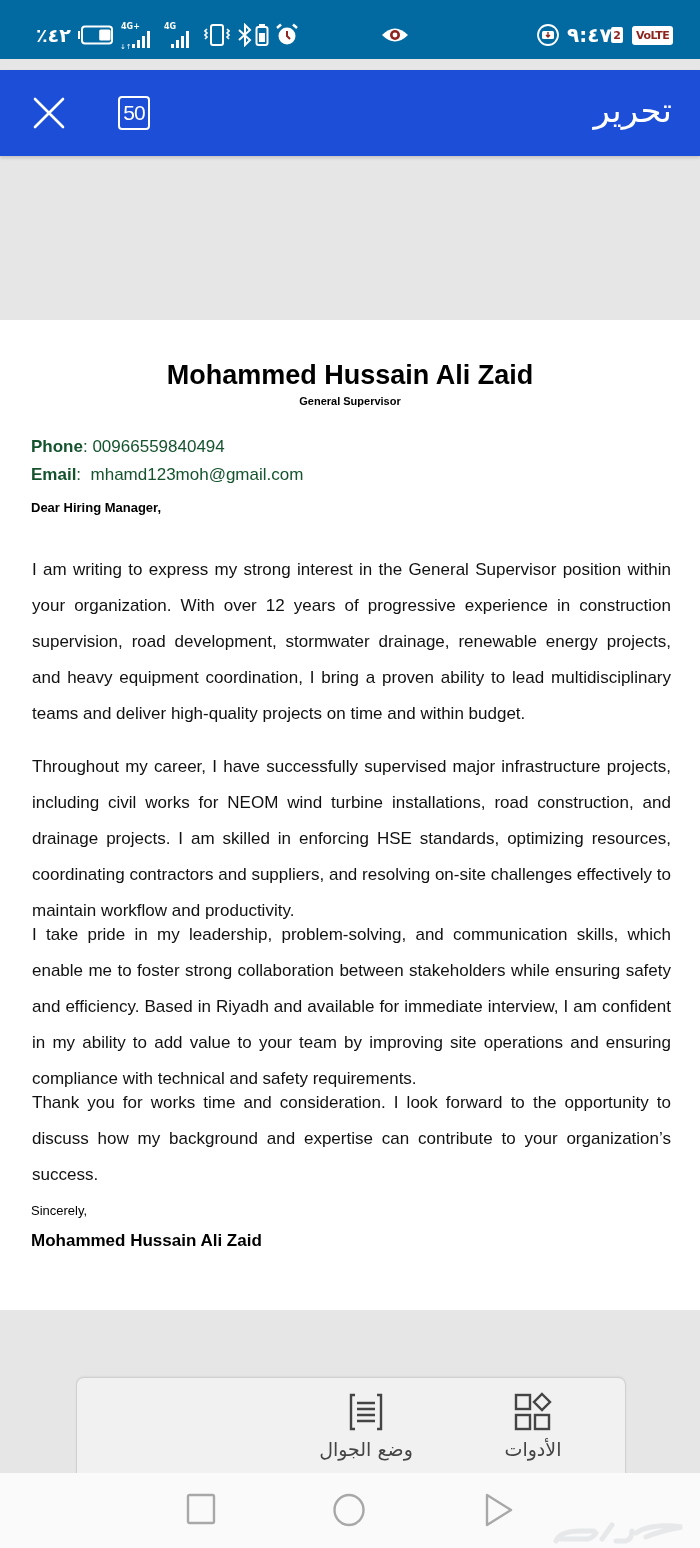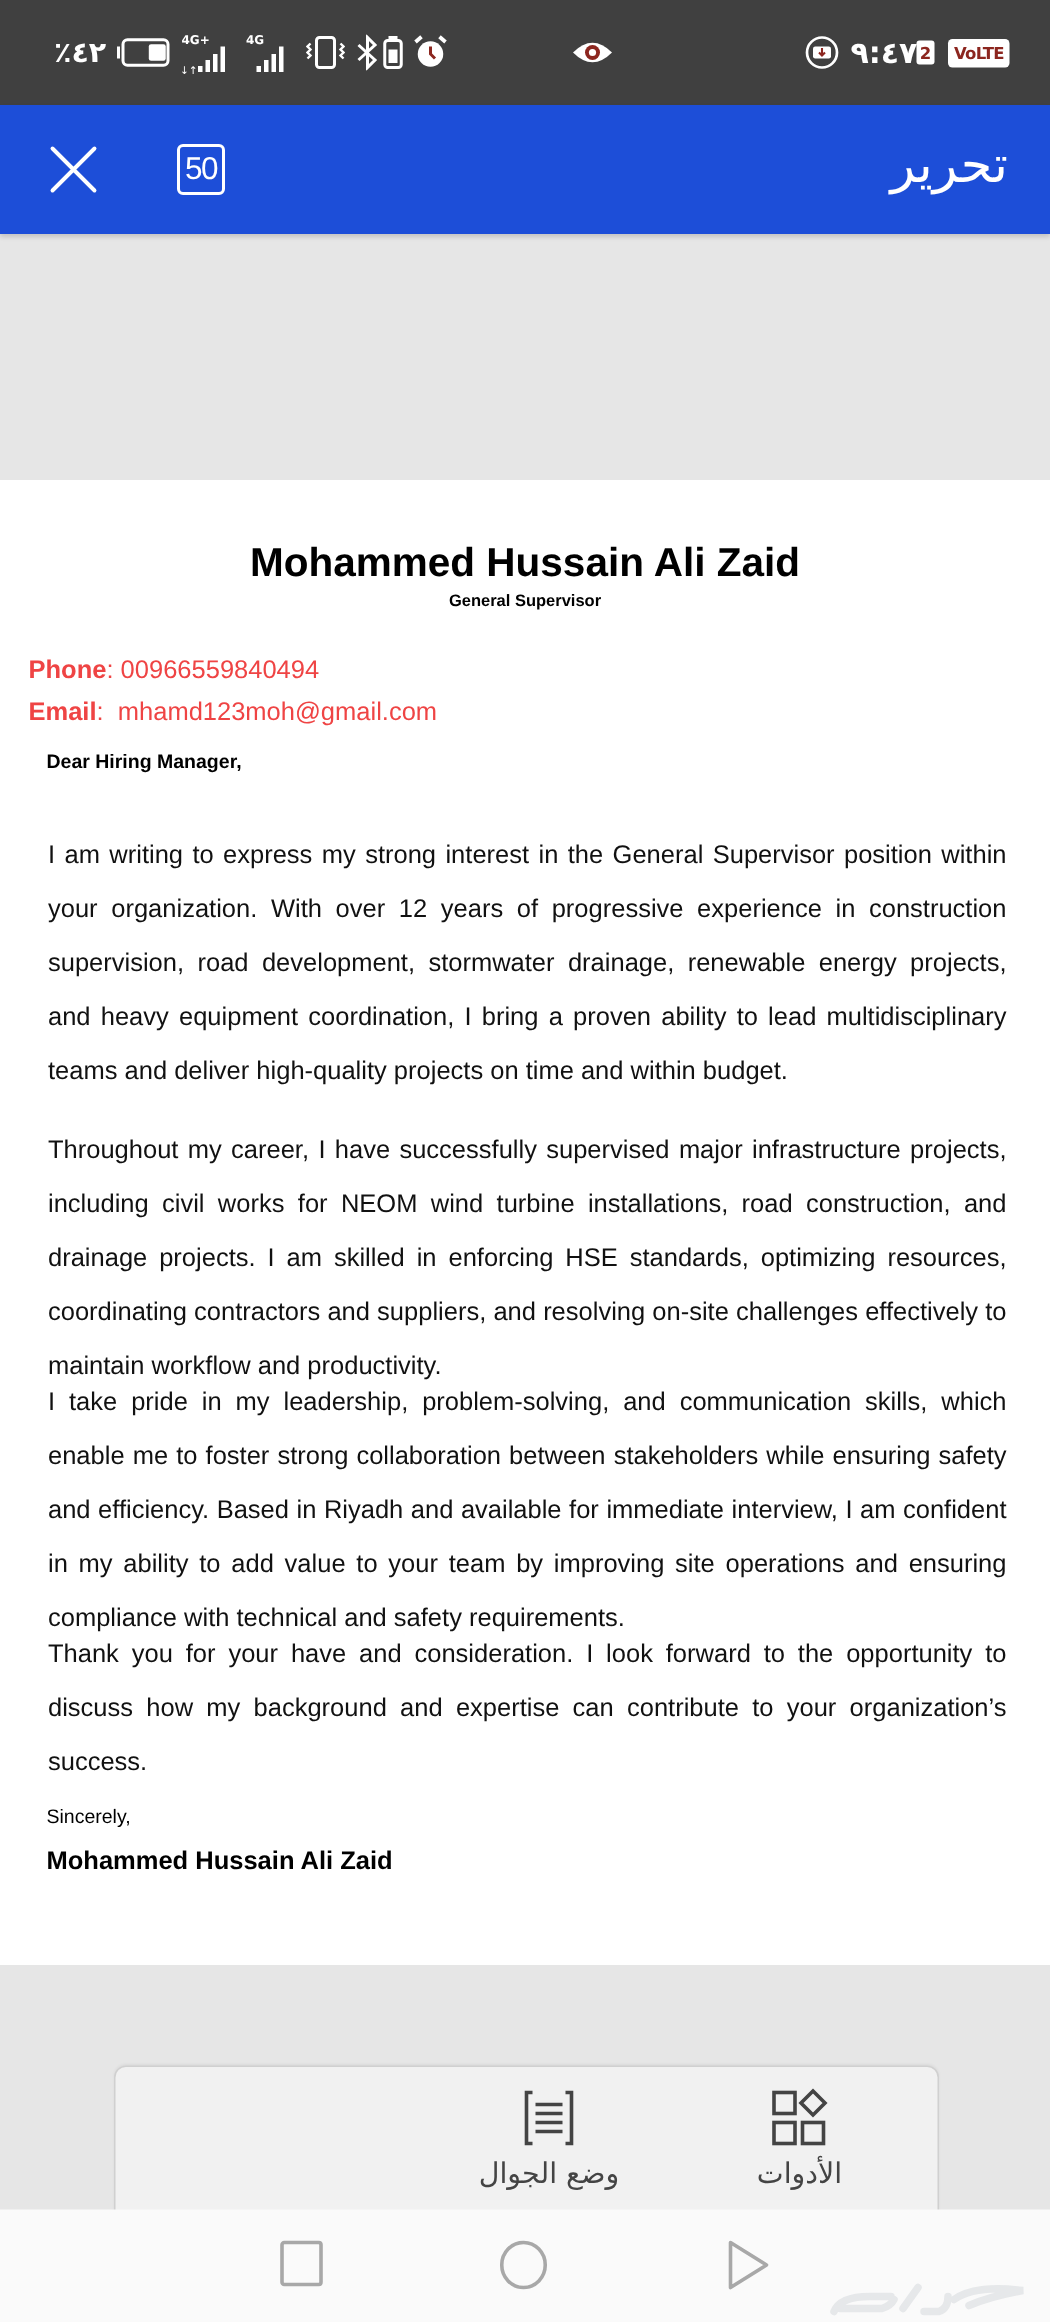--- a/index.html
+++ b/index.html
@@ -3,22 +3,22 @@
 <meta charset="utf-8">
 <style>
   html, body { margin: 0; padding: 0; }
   body {
     width: 700px; height: 1548px; overflow: hidden; position: relative;
     background: #e6e6e6;
     font-family: "Liberation Sans", sans-serif;
   }
   
   .status-bar {
-    position: absolute; left: 0; top: 0; width: 700px; height: 70px;
-    background: #404040; color: #fff;
+    position: absolute; left: 0; top: 0; width: 700px; height: 59px;
+    background: #0369a1; color: #fff;
   }
   .status-bar .item { position: absolute; top: 0; height: 70px; display: flex; align-items: center; }
   .sb-text { font-family: "DejaVu Sans", sans-serif; font-size: 19px; font-weight: bold; color: #fff; }
   .signal-label { font-size: 8px; font-weight: bold; position: absolute; top: 22px; color:#fff; font-family:"DejaVu Sans",sans-serif;}
   .volte {
     background: #fff; color: #8c261f; font-size: 11px; font-weight: bold; border-radius: 3px;
     padding: 3px 4px; font-family: "DejaVu Sans", sans-serif; letter-spacing: -0.5px;
   }
   .sim-badge {
     background: #fff; color: #8c261f; font-size: 11px; font-weight: bold; border-radius: 2px;
@@ -49,21 +49,21 @@
     padding-left: 10px;
   }
   .doc-name {
     position: absolute; top: 40px; left: 0; width: 700px; text-align: center;
     font-size: 27px; font-weight: bold; color: #000;
   }
   .doc-title {
     position: absolute; top: 75px; left: 0; width: 700px; text-align: center;
     font-size: 11px; font-weight: bold; color: #000;
   }
-  .contact { position: absolute; left: 19px; font-size: 17px; color: #ef4444; }
+  .contact { position: absolute; left: 31px; font-size: 17px; color: #14532d; }
   .contact b { font-weight: bold; }
   .salutation { position: absolute; left: 31px; top: 180px; font-size: 13px; font-weight: bold; color: #000; }
   .para {
     position: absolute; left: 32px; width: 639px; font-size: 17px; line-height: 36px;
     color: #111; text-align: justify; margin: 0;
   }
   .closing { position: absolute; left: 31px; font-size: 13px; color: #000; }
   .signature { position: absolute; left: 31px; font-size: 17px; font-weight: bold; color: #000; }
   
   .bottom-toolbar {
@@ -192,21 +192,21 @@
   </div>
   <div class="contact" style="top:145px;">
     <b>Email</b>:&nbsp; <span>mhamd123moh@gmail.com</span>
   </div>
 
   <div class="salutation">Dear Hiring Manager,</div>
 
   <p class="para" style="top:232px;">I am writing to express my strong interest in the General Supervisor position within your organization. With over 12 years of progressive experience in construction supervision, road development, stormwater drainage, renewable energy projects, and heavy equipment coordination, I bring a proven ability to lead multidisciplinary teams and deliver high-quality projects on time and within budget.</p>
   <p class="para" style="top:429px;">Throughout my career, I have successfully supervised major infrastructure projects, including civil works for NEOM wind turbine installations, road construction, and drainage projects. I am skilled in enforcing HSE standards, optimizing resources, coordinating contractors and suppliers, and resolving on-site challenges effectively to maintain workflow and productivity.</p>
   <p class="para" style="top:597px;">I take pride in my leadership, problem-solving, and communication skills, which enable me to foster strong collaboration between stakeholders while ensuring safety and efficiency. Based in Riyadh and available for immediate interview, I am confident in my ability to add value to your team by improving site operations and ensuring compliance with technical and safety requirements.</p>
-  <p class="para" style="top:765px;">Thank you for your have and consideration. I look forward to the opportunity to discuss how my background and expertise can contribute to your organization’s success.</p>
+  <p class="para" style="top:765px;">Thank you for works time and consideration. I look forward to the opportunity to discuss how my background and expertise can contribute to your organization’s success.</p>
 
   <div class="closing" style="top:883px;">Sincerely,</div>
   <div class="signature" style="top:911px;">Mohammed Hussain Ali Zaid</div>
 </div>
 
 <div class="bottom-toolbar">
   <div class="tb-item" style="left:214px;">
     <svg class="ico" viewBox="0 0 40 40">
       <path d="M9 3 L5 3 L5 37 L9 37" stroke="#444" stroke-width="2.4" fill="none"></path>
       <path d="M31 3 L35 3 L35 37 L31 37" stroke="#444" stroke-width="2.4" fill="none"></path>

